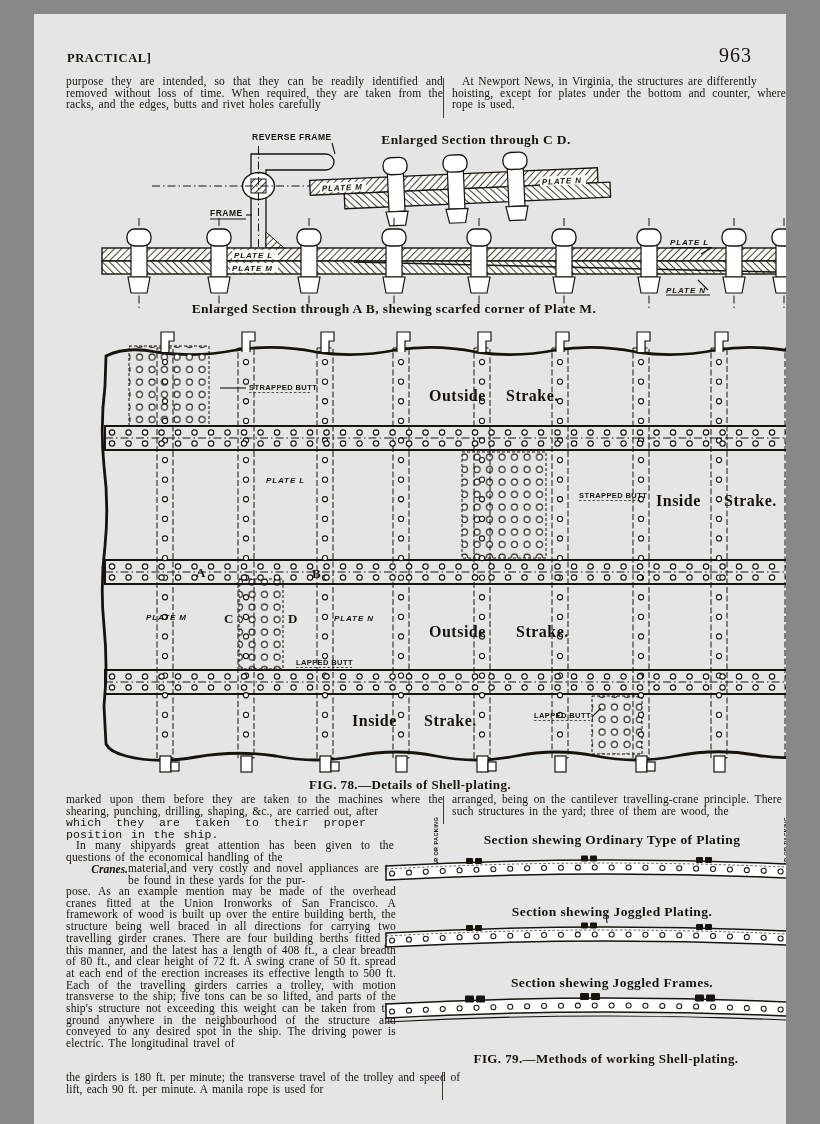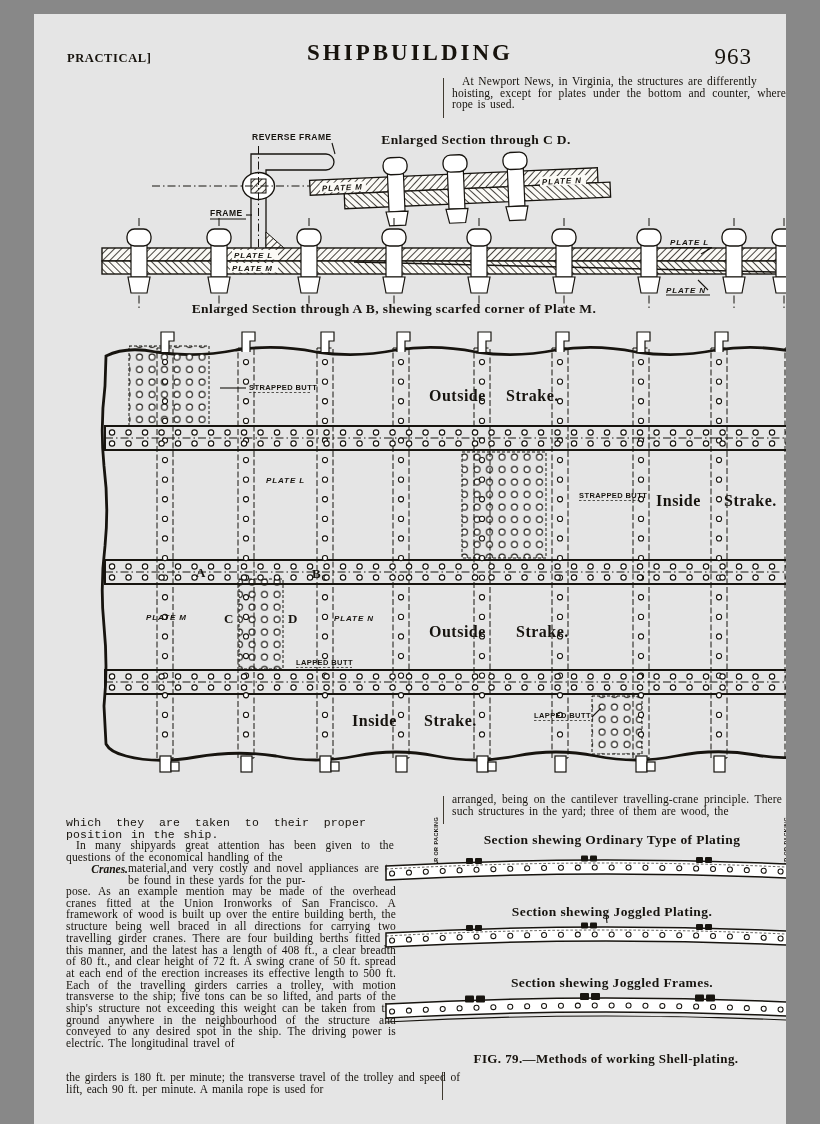--- a/index.html
+++ b/index.html
@@ -2,21 +2,21 @@
 <html><head>
 <meta charset="utf-8">
 <style>
   html,body{margin:0;padding:0;background:#888;}
   .page{position:relative;width:752px;height:1124px;margin:14px auto;background:#e5e5e5;color:#17130d;
         font-family:"Liberation Serif",serif;overflow:hidden;}
   .abs{position:absolute;}
   
   .h-left{left:33px;top:37px;font-weight:700;font-size:12.5px;letter-spacing:.6px;}
   .h-title{left:0;right:0;top:26px;text-align:center;font-weight:700;font-size:23px;letter-spacing:3px;}
-  .h-page{right:34px;top:30px;font-size:23px;letter-spacing:1px;text-align:right;}
+  .h-page{right:34px;top:30px;font-size:20px;letter-spacing:1px;text-align:right;}
   
   .bt{font-size:11.5px;line-height:11.7px;letter-spacing:.15px;word-spacing:1.5px;
       text-align:justify;text-justify:inter-word;}
   .vr{position:absolute;width:1px;background:#403a30;}
   .indent{text-indent:10px;}
   .noterow{display:flex;}
   .note{width:62px;flex:0 0 62px;font-weight:700;font-style:italic;font-size:11.5px;text-align:right;}
   .clamp16{max-height:186px;overflow:hidden;}
   
   .figcap{font-weight:600;font-size:13px;letter-spacing:.4px;text-align:center;}
@@ -46,23 +46,23 @@
   .tLbl{font:700 8.5px "Liberation Sans",sans-serif;letter-spacing:.5px;}
   .tLiner{font:700 5.5px "Liberation Sans",sans-serif;letter-spacing:.4px;}
   .tLetter{font:italic 600 10px "Liberation Serif",serif;}
 </style>
 </head>
 <body>
 
 <div class="page">
 
   <div class="abs h-left">PRACTICAL]</div>
-  <div class="abs h-title">SHIPBUILDING</div>
   <div class="abs h-page">963</div>
 
+  <div class="abs bt" style="left:32px;top:62px;width:377px;">purpose they are intended, so that they can be readily identified and removed without loss of time. When required, they are taken from the racks, and the edges, butts and rivet holes carefully</div>
   <div class="abs" style="left:418px;top:62px;width:374px;">
     <div class="bt indent">At Newport News, in Virginia, the structures are differently</div>
     <div class="bt">hoisting, except for plates under the bottom and counter, where a wire rope is used.</div>
   </div>
   <div class="vr" style="left:409px;top:64px;height:40px;"></div>
 
   <svg style="left:60px;top:106px;" width="730" height="200" viewBox="0 0 730 200">
     <defs>
       <pattern id="hatch" width="5" height="5" patternUnits="userSpaceOnUse" patternTransform="rotate(45)">
         <rect width="5" height="5" fill="#fbfaf6"></rect>
@@ -267,21 +267,23 @@
     <text class="tSmall" x="200" y="339">LAPPED BUTT</text>
     <line x1="200" y1="341.5" x2="256" y2="341.5" class="thin"></line>
 
     <text class="tStrake" x="256" y="400">Inside</text>
     <text class="tStrake" x="328" y="400">Strake.</text>
     <text class="tSmall" x="438" y="392">LAPPED BUTT</text>
     <line x1="438" y1="394.5" x2="494" y2="394.5" class="thin"></line>
     <line x1="496" y1="391" x2="505" y2="382" class="ink w1"></line>
   </svg>
 
-
+  <div class="abs figcap" style="left:0;right:0;top:763px;">FIG. 78.—Details of Shell-plating.</div>
+
+  <div class="abs bt" style="left:32px;top:780px;width:377px;">marked upon them before they are taken to the machines where the shearing, punching, drilling, shaping, &amp;c., are carried out, after</div>
   <div class="abs bt" style="left:32px;top:803px;width:300px;font-family:Liberation Mono, monospace;">which they are taken to their proper position in the ship.</div>
   <div class="abs bt indent" style="left:32px;top:826px;width:328px;">In many shipyards great attention has been given to the questions of the economical handling of the</div>
   <div class="abs noterow" style="left:32px;top:849px;width:328px;">
     <span class="note">Cranes.</span>
     <div class="bt" style="flex:1;">material,and very costly and novel appliances are to be found in these yards for the pur-</div>
   </div>
   <div class="abs bt clamp16" style="left:32px;top:872px;width:330px;">pose. As an example mention may be made of the overhead cranes fitted at the Union Ironworks of San Francisco. A framework of wood is built up over the entire building berth, the structure being well braced in all directions for carrying two travelling girder cranes. There are four building berths fitted in this manner, and the latest has a length of 408 ft., a clear breadth of 80 ft., and clear height of 72 ft. A swing crane of 50 ft. spread at each end of the erection increases its effective length to 500 ft. Each of the travelling girders carries a trolley, with motion transverse to the ship; five tons can be so lifted, and parts of the ship's structure not exceeding this weight can be taken from the ground anywhere in the neighbourhood of the structure and conveyed to any desired spot in the ship. The driving power is electric. The longitudinal travel of</div>
   <div class="abs bt" style="left:32px;top:1058px;width:394px;letter-spacing:0;">the girders is 180 ft. per minute; the transverse travel of the trolley and speed of lift, each 90 ft. per minute. A manila rope is used for</div>
 
   <div class="abs bt" style="left:418px;top:780px;width:374px;">arranged, being on the cantilever travelling-crane principle. There are five such structures in the yard; three of them are wood, the</div>

